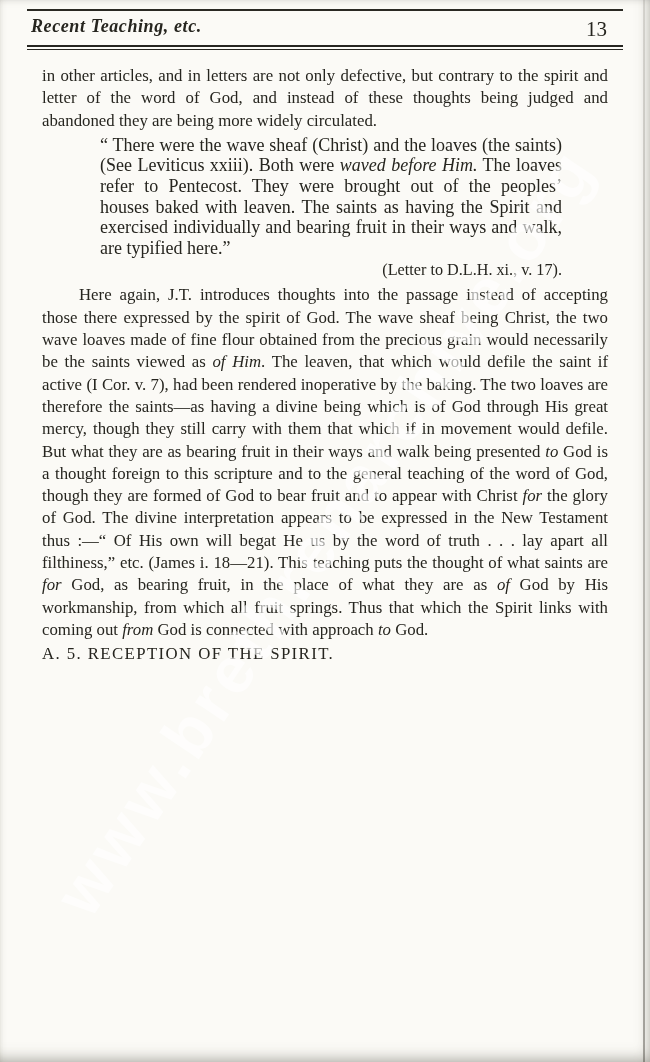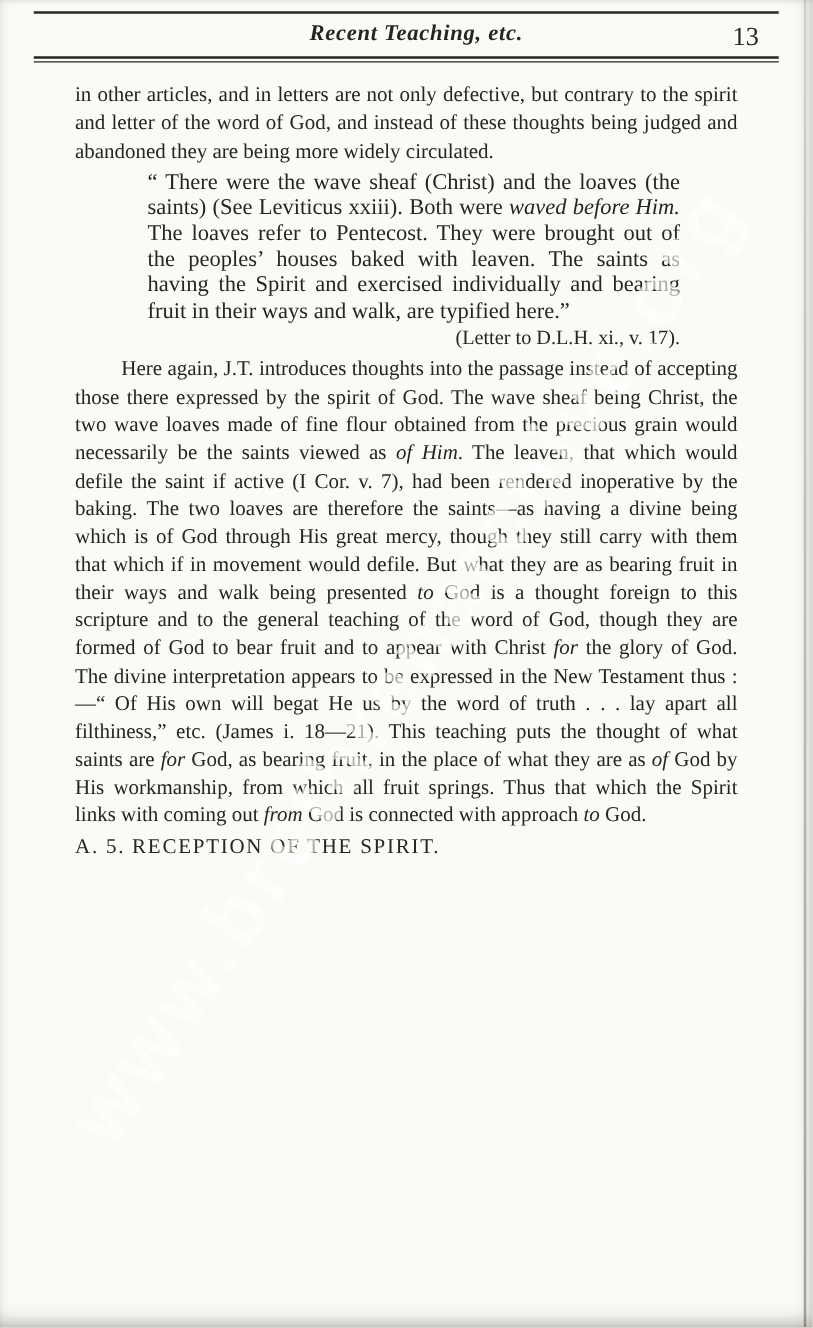--- a/index.html
+++ b/index.html
@@ -31,41 +31,41 @@
     background: #2a2923;
     margin: 9px 27px 0 27px;
   }
   .running-head {
     position: relative;
     margin: 5px 27px 3px 27px;
     height: 26px;
   }
   .head-title {
     position: absolute;
-    left: 16px; right: 0;
-    text-align: center;
+    left: 4px; right: 0;
+    text-align: left;
     font-style: italic;
     font-weight: 600;
     font-size: 18px;
     letter-spacing: 0.6px;
   }
   .page-number {
     position: absolute;
     right: 16px;
     top: 1px;
     font-size: 21px;
   }
   .head-rule {
     margin: 3px 27px 15px 27px;
     height: 2px;
     border-top: 2px solid #262520;
     border-bottom: 1px solid #262520;
   }
   .text-block {
-    padding: 0 60px;
+    padding: 0 42px;
   }
   p.para {
     margin: 0;
     font-size: 16.8px;
     line-height: 22.3px;
     text-align: justify;
   }
   p.indent { text-indent: 37px; }
   p.heading {
     margin: 2px 0 1px 0;

